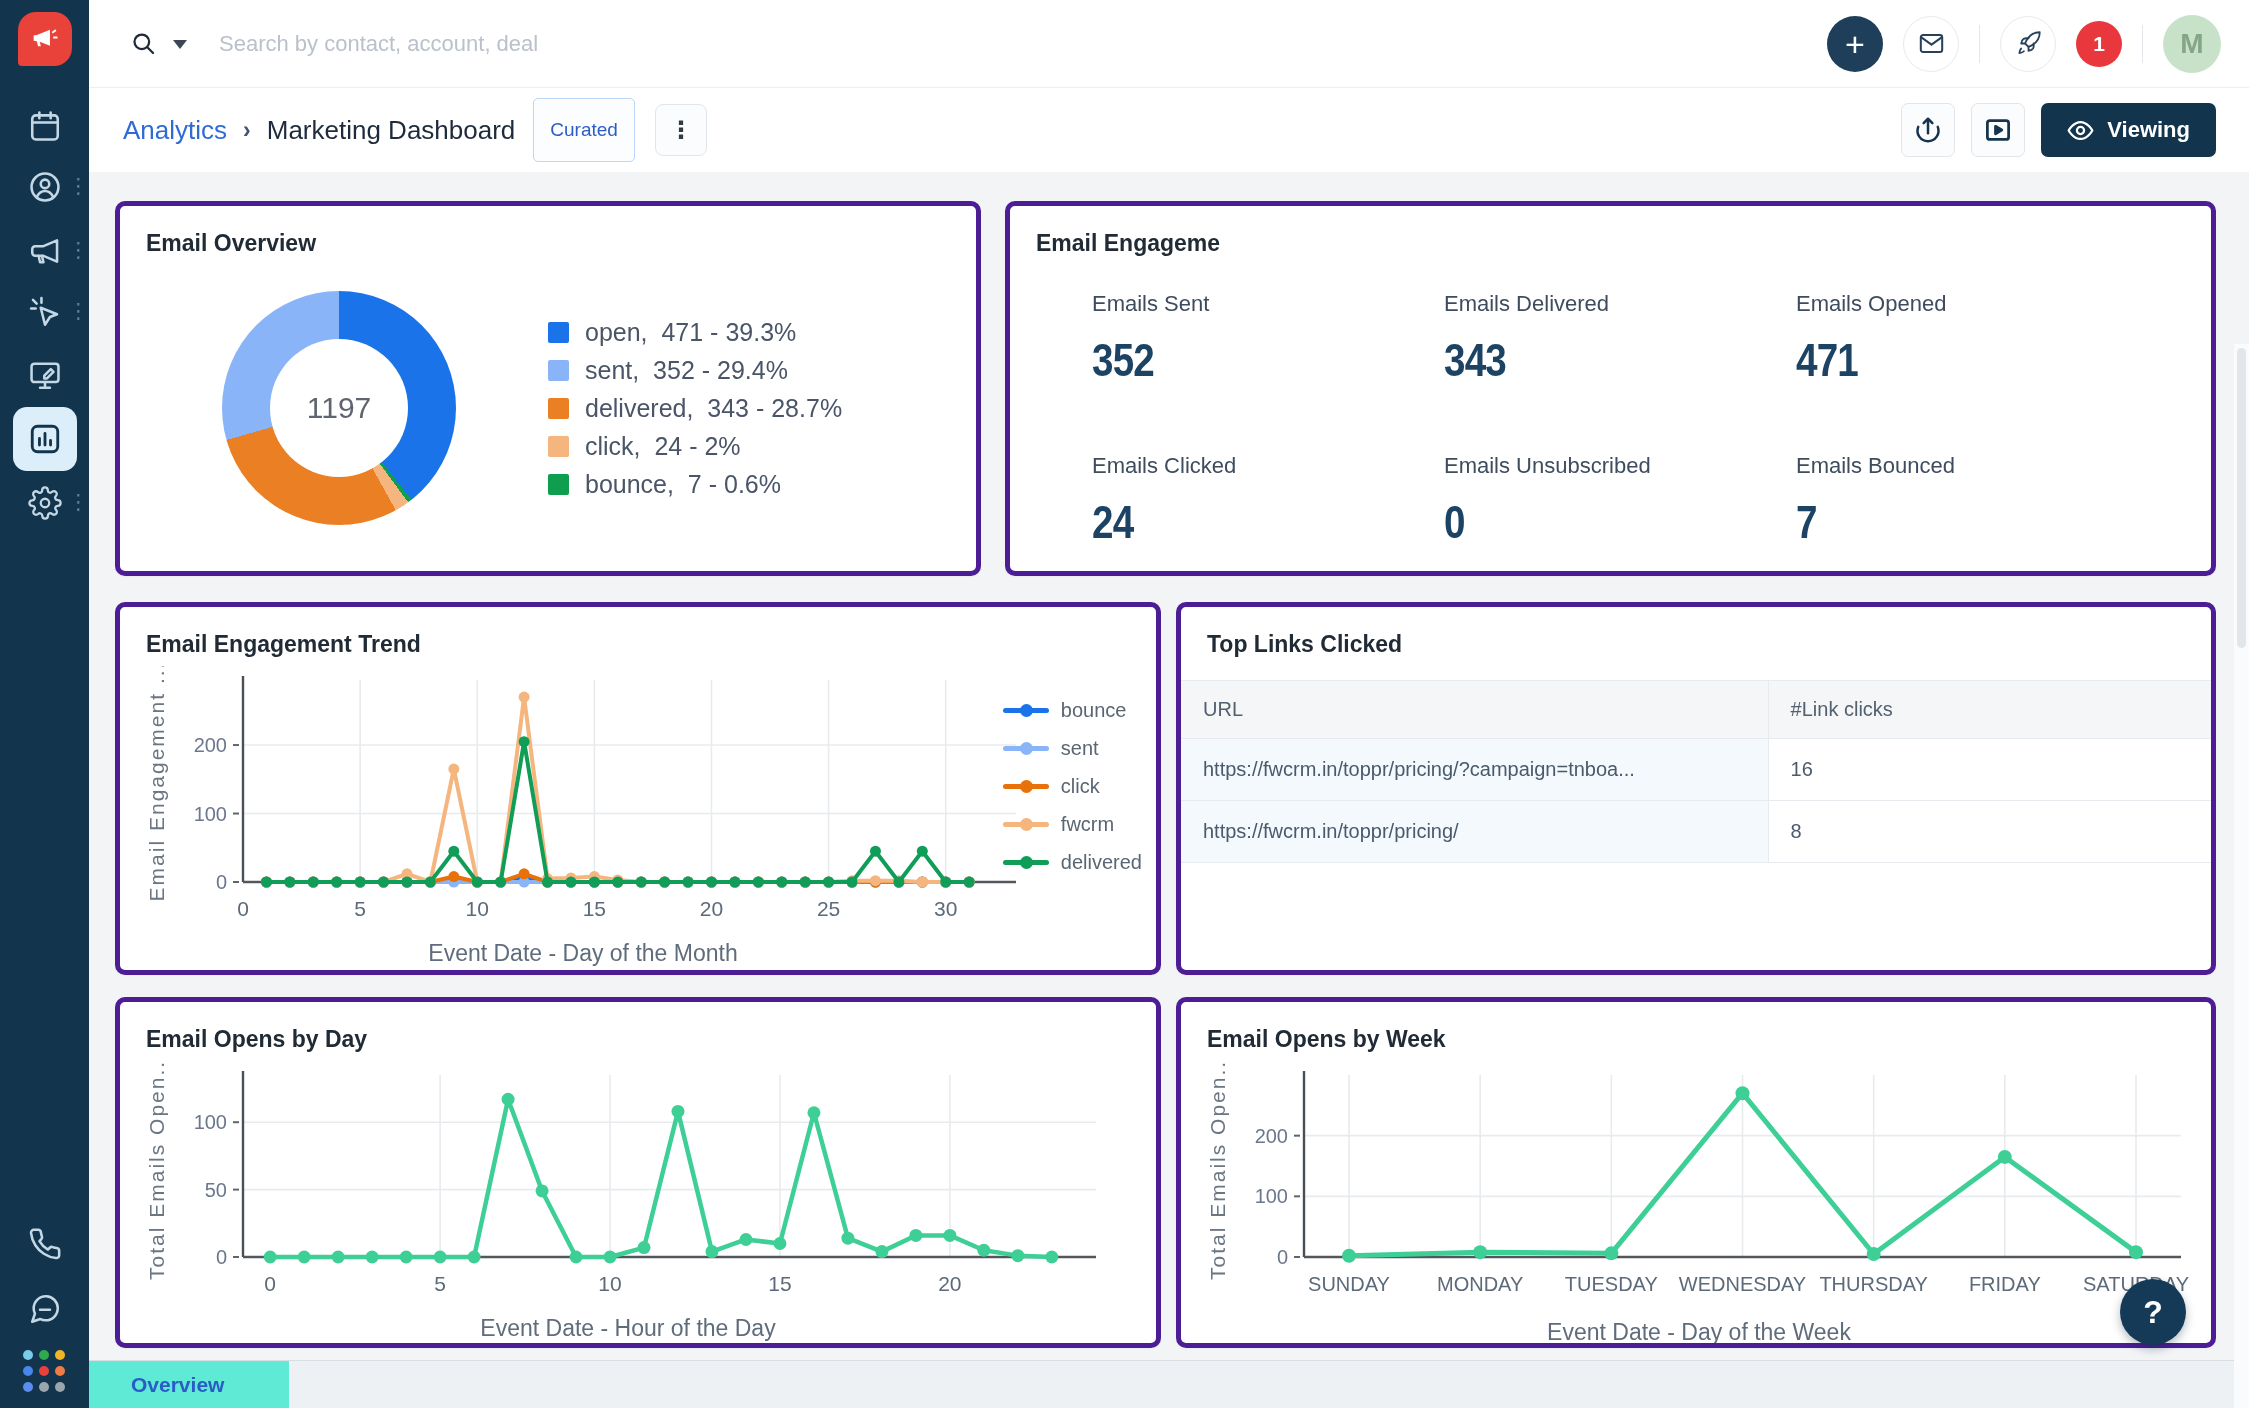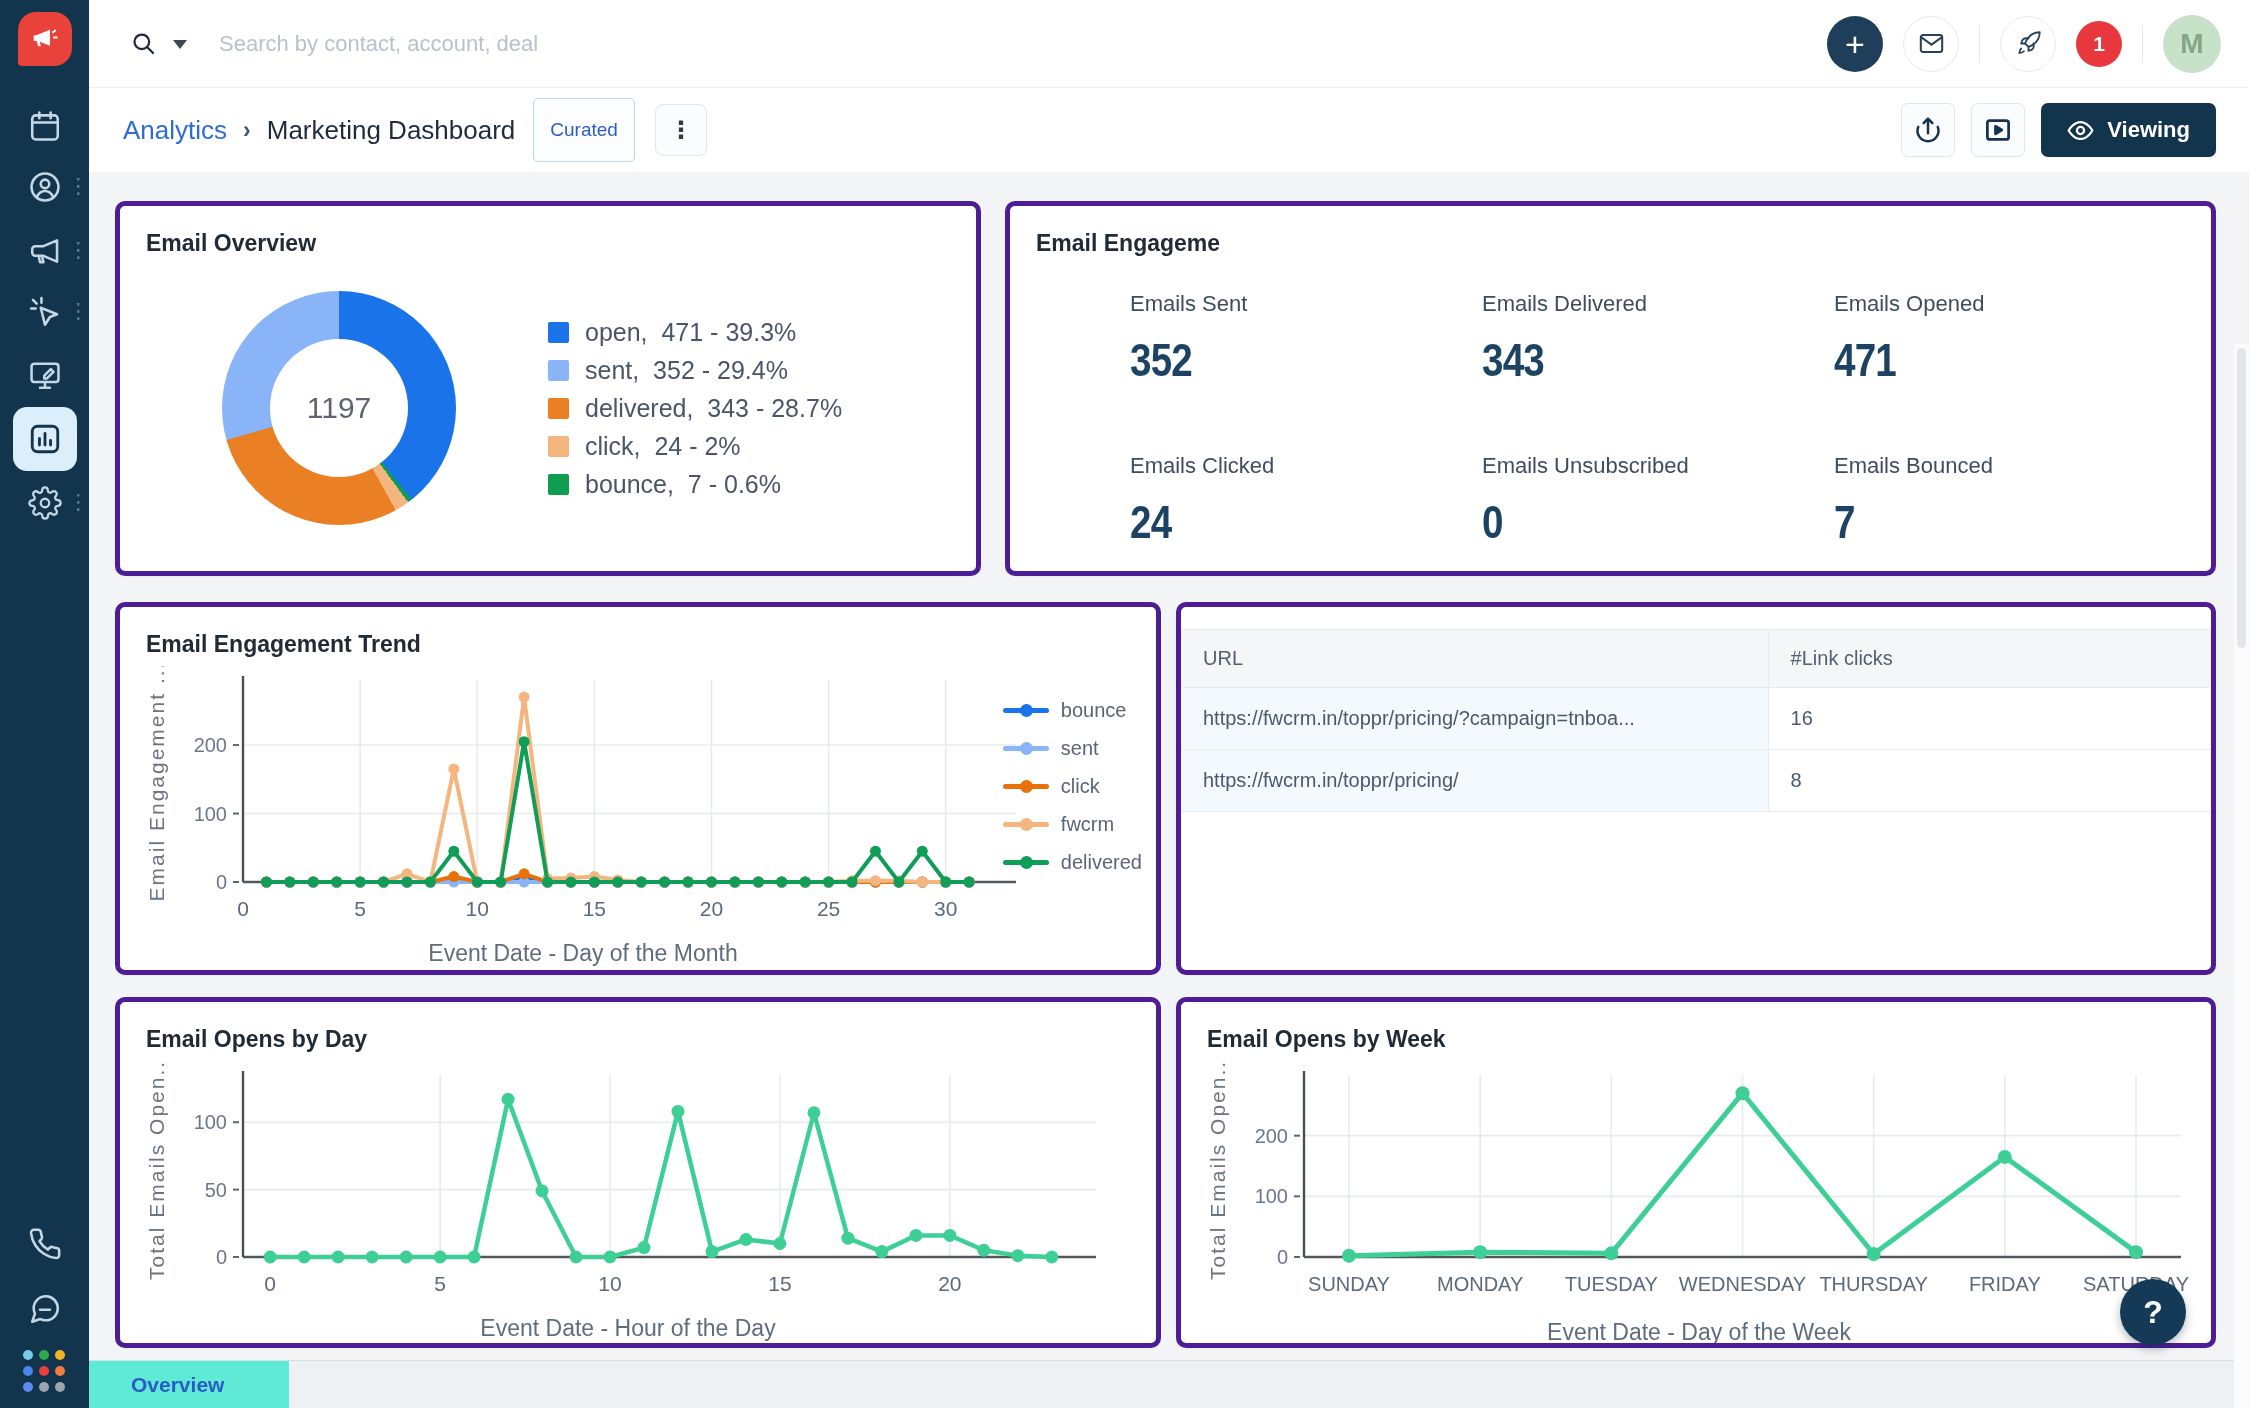--- a/index.html
+++ b/index.html
@@ -88,21 +88,21 @@
   .donut { width:234px; height:234px; border-radius:50%; margin-left:102px; position:relative; }
   .donut-hole { position:absolute; left:48px; top:48px; width:138px; height:138px; background:#fff;
     border-radius:50%; display:flex; align-items:center; justify-content:center; }
   .donut-total { font-size:30px; color:#5f6570; }
   .donut-legend { list-style:none; margin-left:92px; display:flex; flex-direction:column; gap:9px; }
   .donut-legend li { display:flex; align-items:center; gap:16px; }
   .donut-legend .sw { width:21px; height:21px; border-radius:2px; flex:none; }
   .donut-legend .lb { font-size:25px; color:#4a5568; }
 
   
-  .stats { margin-top:34px; padding-left:120px; display:grid; grid-template-columns:repeat(3,352px);
+  .stats { margin-top:34px; padding-left:82px; display:grid; grid-template-columns:repeat(3,352px);
     row-gap:66px; }
   .stat .slabel { font-size:22px; color:#3e4c5e; margin-bottom:16px; }
   .stat .svalue { font-size:46px; font-weight:700; color:#1c4363; letter-spacing:-1px;
     transform:scaleX(.84); transform-origin:left; display:inline-block; }
 
   
   .chart-area { margin:8px 0 0 18px; }
   .xlabel { font-size:23px; color:#5f6c7b; text-align:center; margin-top:2px; }
   .trend-legend { position:absolute; right:14px; top:92px; display:flex; flex-direction:column; gap:15px; }
   .tl-item { display:flex; align-items:center; gap:12px; }
@@ -564,20 +564,21 @@
               <div class="tl-item">
                 <span class="tl-line" style="background:#0f9d58">
                   <i style="background:#0f9d58"></i>
                 </span>
                 <span class="tl-name">delivered</span>
               </div>
             </div>
         </section>
 
         <section class="card card-links">
+          <h3>Top Links Clicked</h3>
           <table class="links-table">
             <thead>
                 <tr id="links-head">
                   <th>URL</th>
                   <th>#Link clicks</th>
                 </tr>
               </thead>
             <tbody id="links-body">
                 <tr>
                   <td>https://fwcrm.in/toppr/pricing/?campaign=tnboa...</td>

